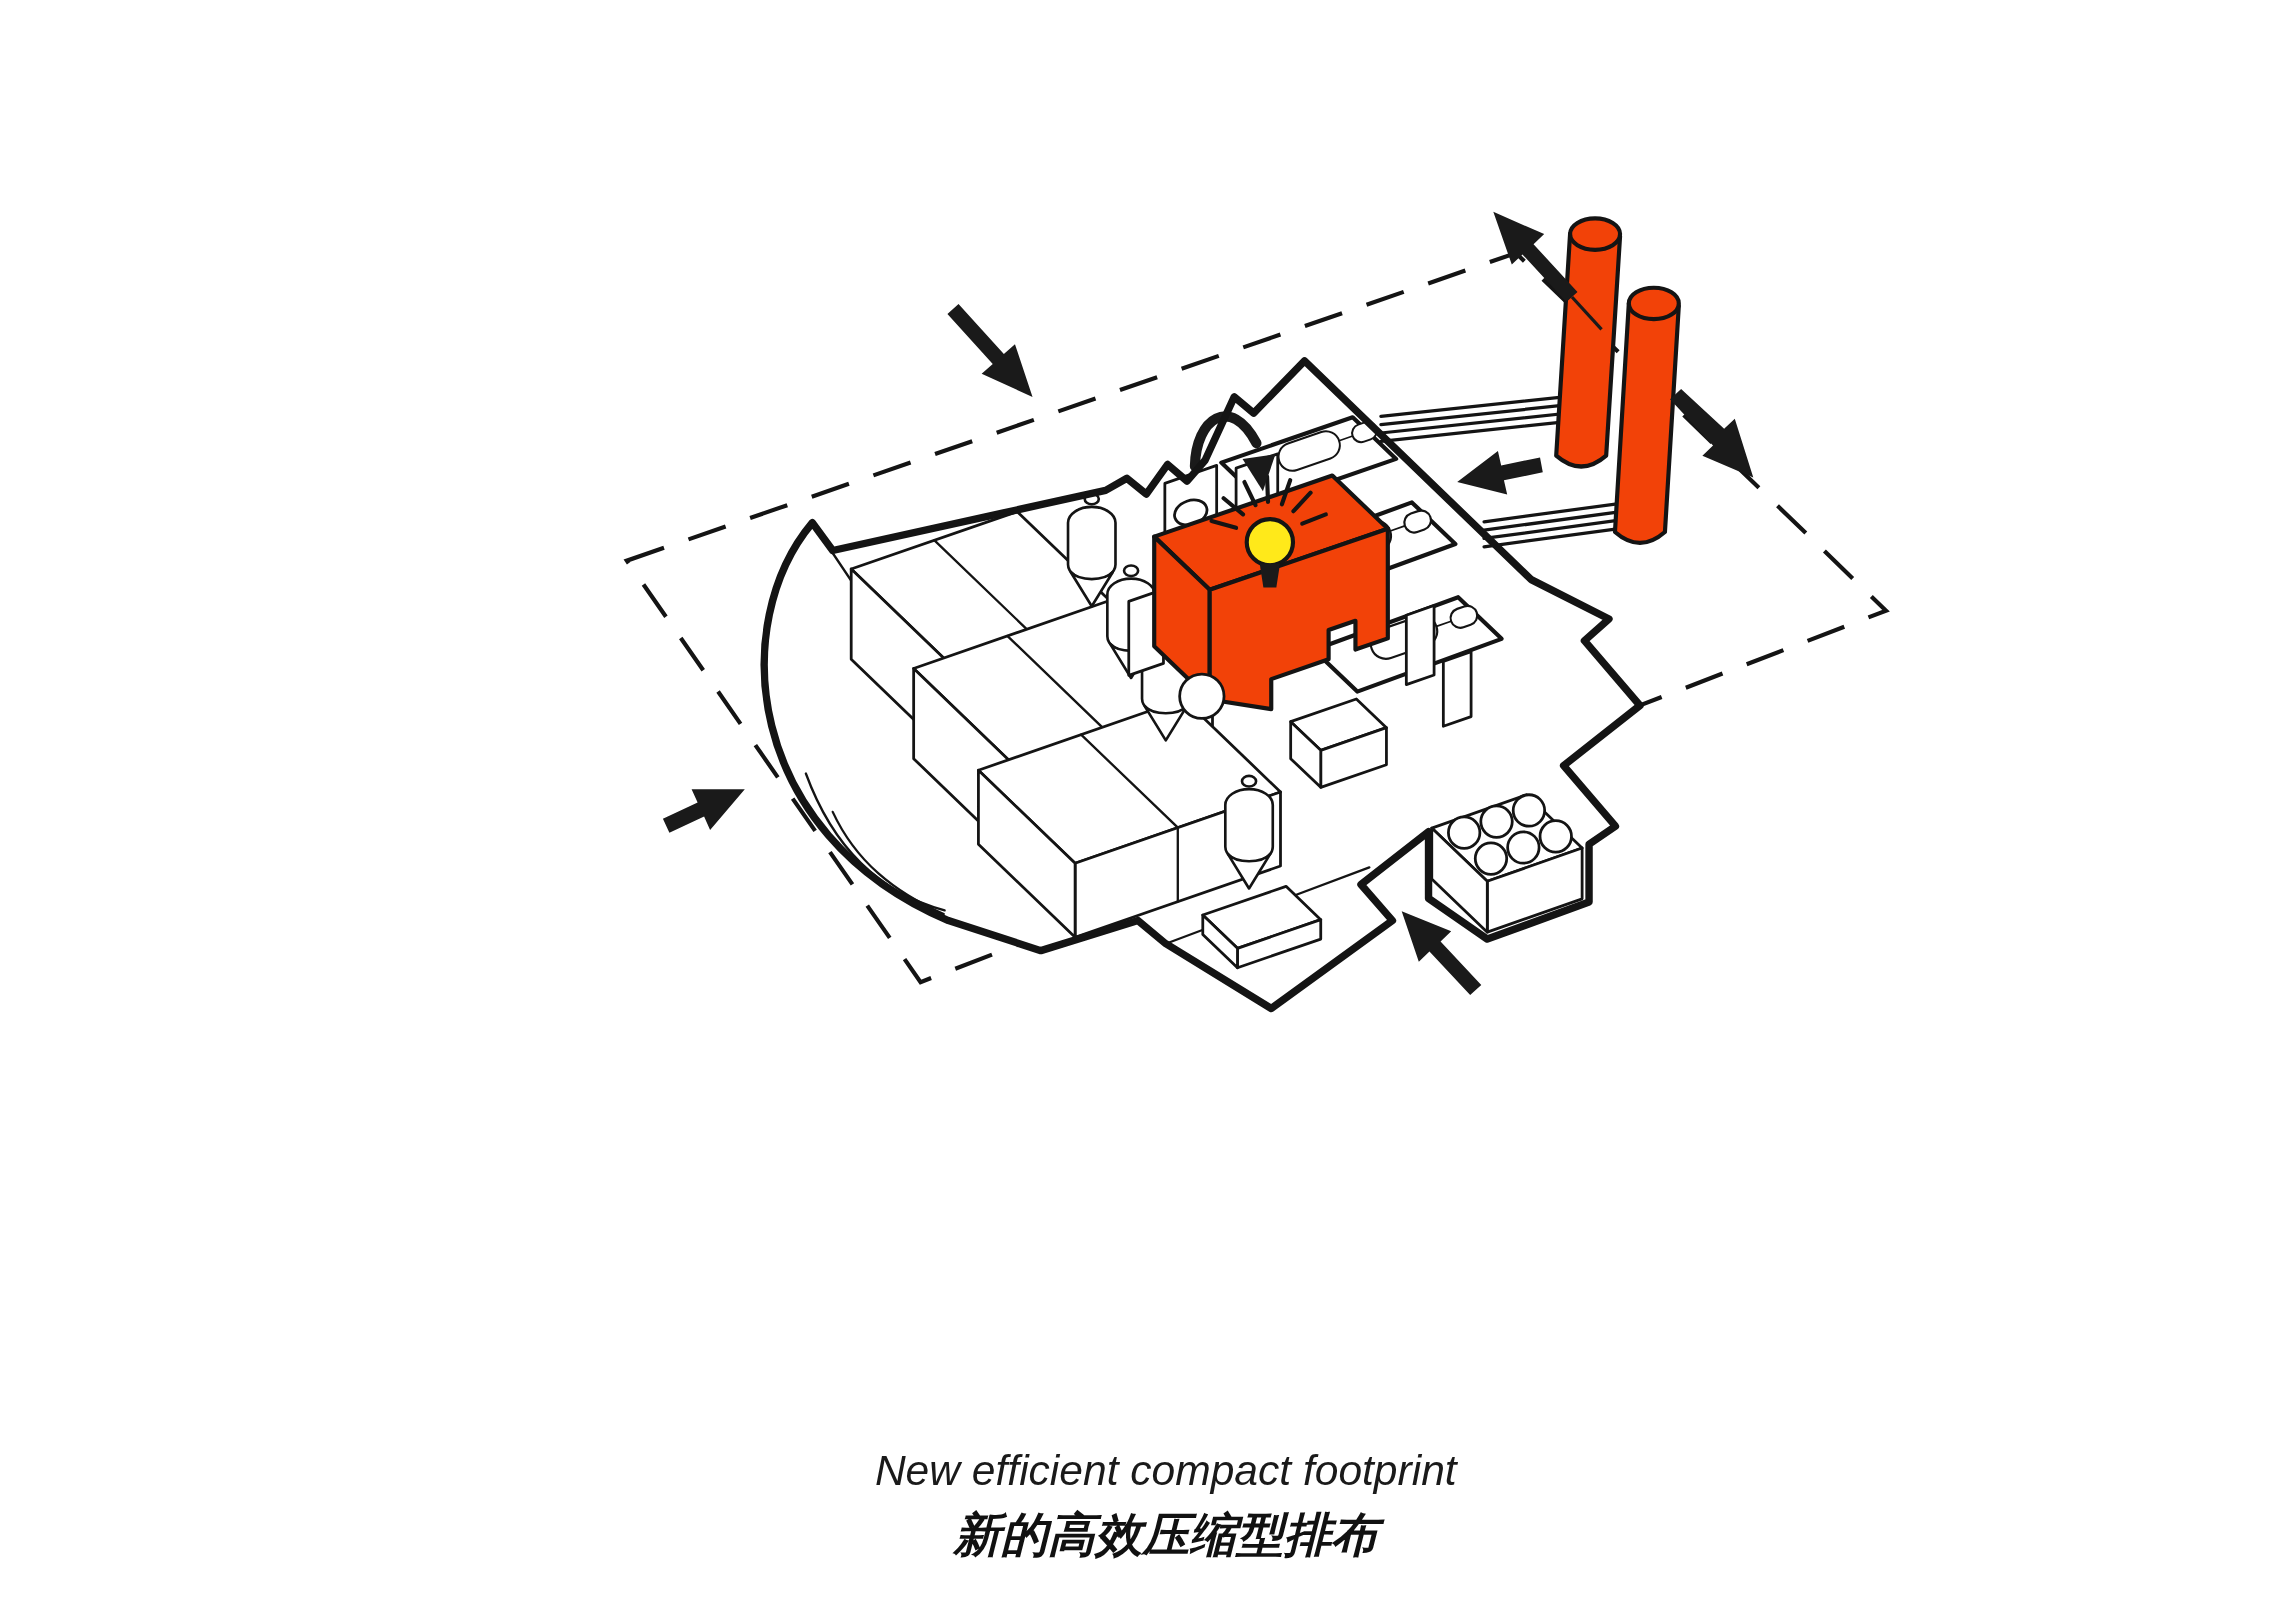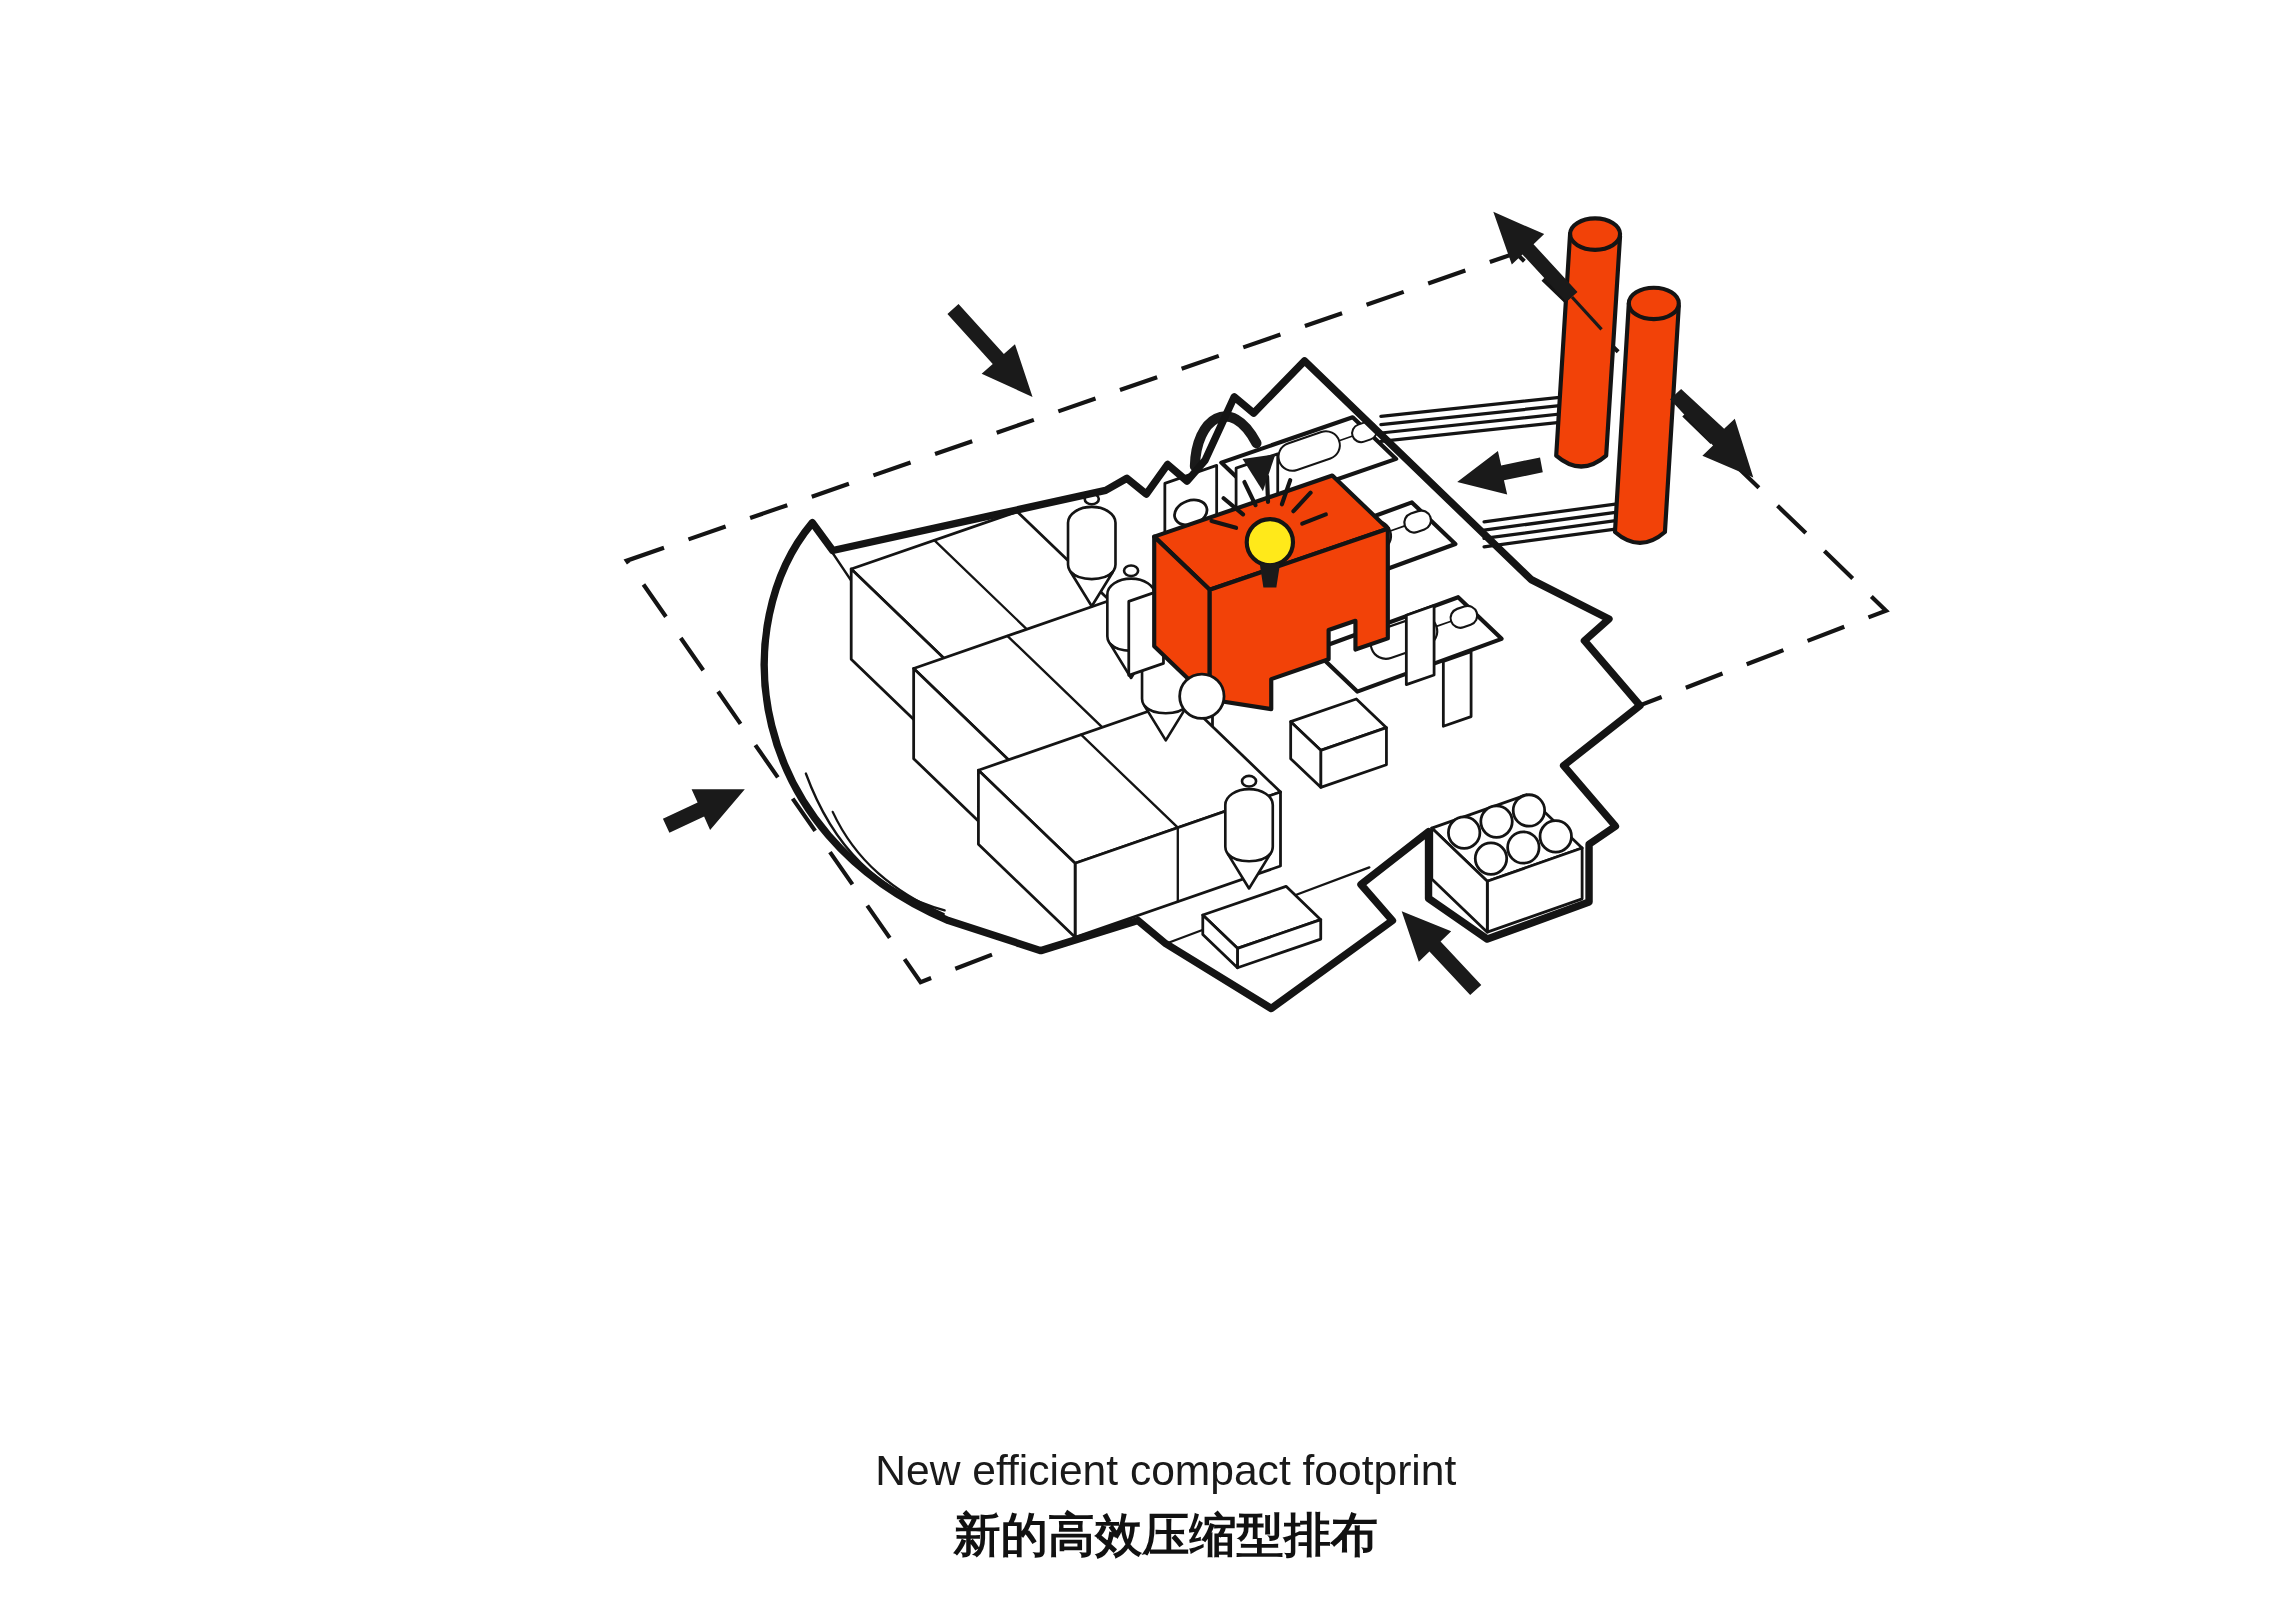--- a/index.html
+++ b/index.html
@@ -1,16 +1,16 @@
 <!DOCTYPE html>
 <html style="font-size:7.4px"><head>
 <meta charset="utf-8">
 <style>
   html,body{margin:0;padding:0;background:#ffffff;}
-  .stage{width:100vw;height:auto;display:block;}
+  .stage{width:100vw;height:auto;display:block;font-style:italic;}
   svg{display:block;}
   .ln{fill:#ffffff;stroke:#141414;stroke-width:6;stroke-linejoin:round;}
   .ln-heavy{fill:#ffffff;stroke:#141414;stroke-width:9;stroke-linejoin:round;}
   .thin{fill:none;stroke:#141414;stroke-width:5;stroke-linecap:round;}
   .under{fill:#ffffff;stroke:none;}
   .sil{fill:none;stroke:#141414;stroke-width:16;stroke-linejoin:round;stroke-linecap:round;}
   .dash{fill:none;stroke:#141414;stroke-width:9;stroke-dasharray:85 56;}
   .pipe{stroke:#141414;stroke-width:7;stroke-linecap:round;fill:none;}
   .accentln{stroke:#141414;stroke-width:9;stroke-linejoin:round;}
   .ray{stroke:#141414;stroke-width:9;stroke-linecap:round;}

